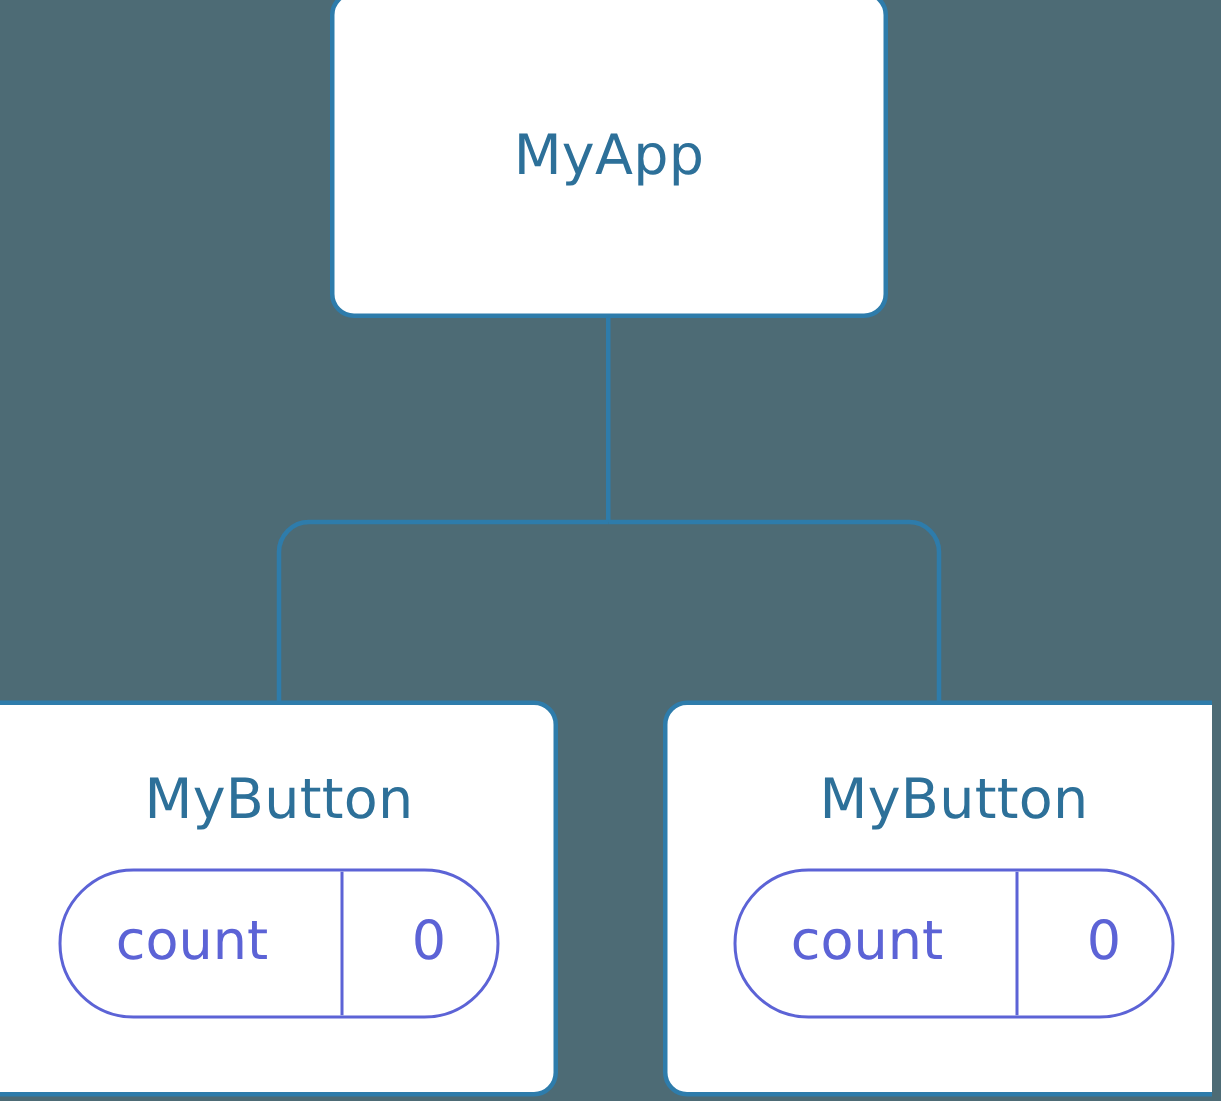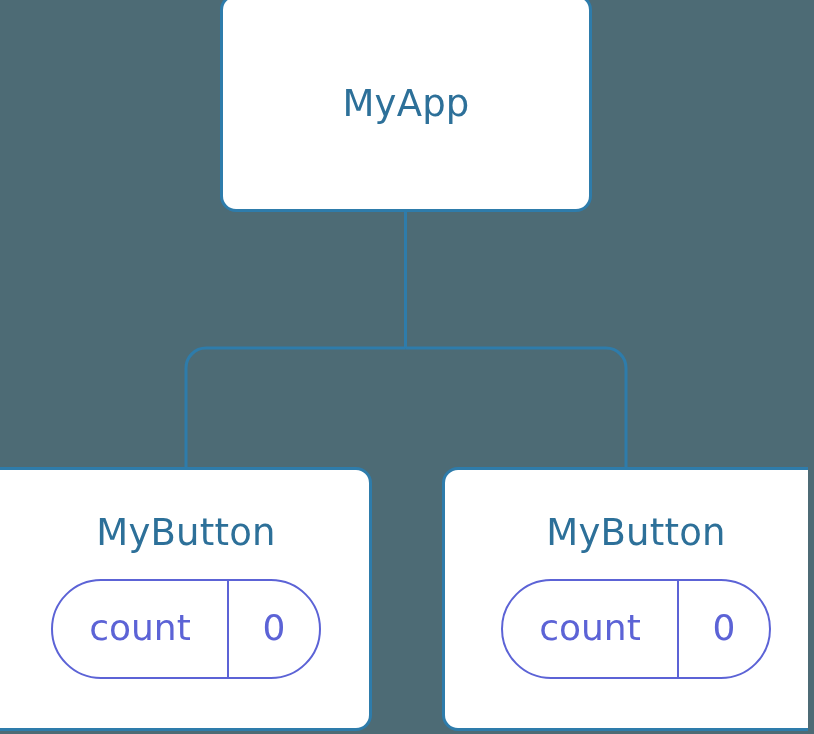--- a/index.html
+++ b/index.html
@@ -78,20 +78,21 @@
   .state-pill {
     display: flex;
     align-items: stretch;
     height: 100px;
     border: 2px solid #5c63d6;
     border-radius: 50px;
     box-sizing: border-box;
     margin-top: 28px;
     overflow: hidden;
     background: #ffffff;
+    gap: 12px;
   }
 
   .node-child-left .state-pill { margin-left: 16px; }
 
   .pill-key {
     display: flex;
     align-items: center;
     justify-content: center;
     width: 174px;
     color: #5c63d6;

